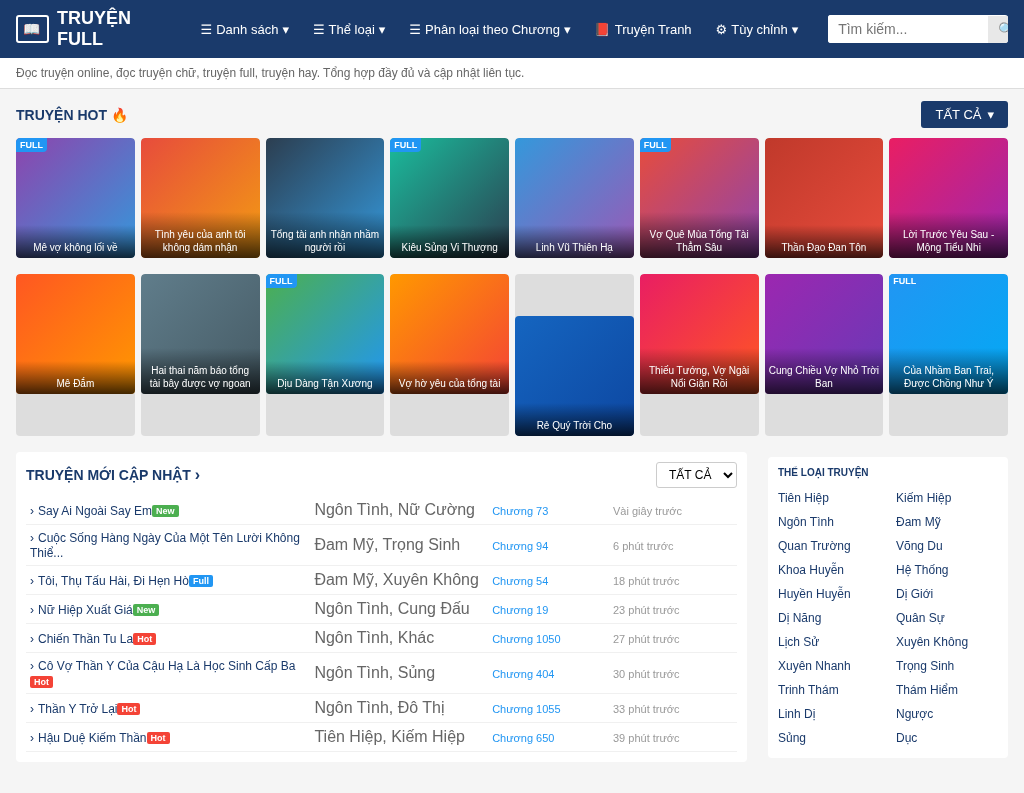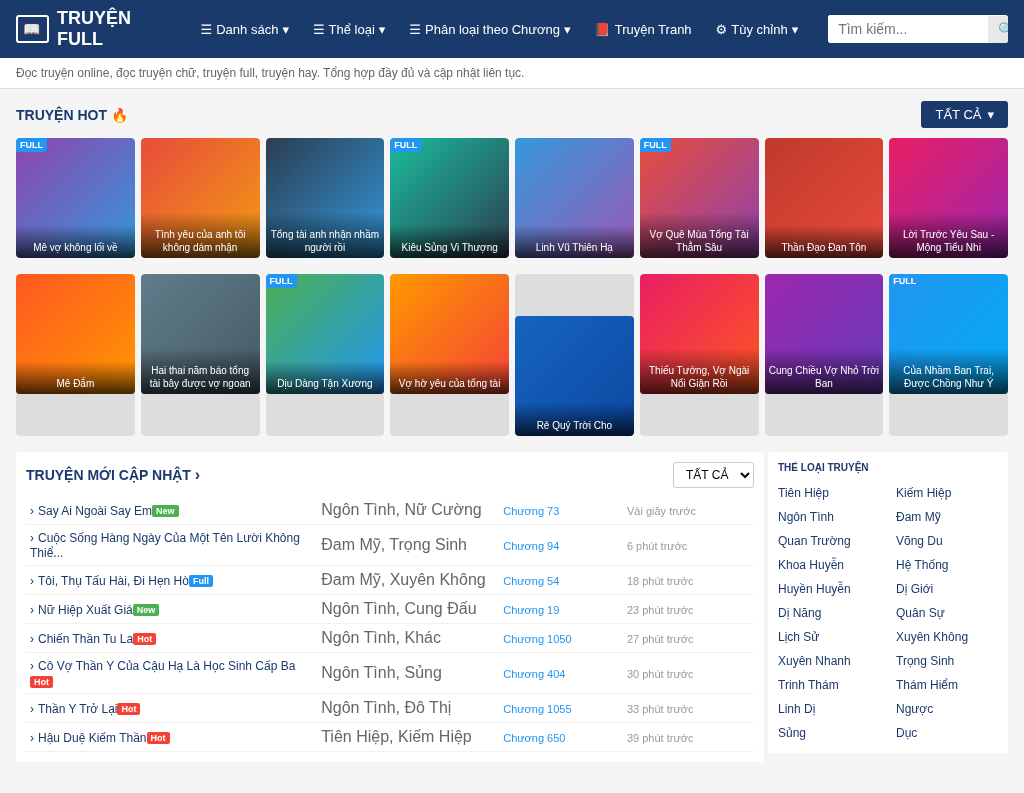--- a/index.html
+++ b/index.html
@@ -47,21 +47,21 @@
     .color-9 { background: linear-gradient(135deg, #ff5722, #ff9800); }
     .color-10 { background: linear-gradient(135deg, #607d8b, #455a64); }
     .color-11 { background: linear-gradient(135deg, #4caf50, #2196f3); }
     .color-12 { background: linear-gradient(135deg, #ff9800, #f44336); }
     .color-13 { background: linear-gradient(135deg, #1565c0, #0d47a1); margin-top: 42px; }
     .color-14 { background: linear-gradient(135deg, #e91e63, #ff5722); }
     .color-15 { background: linear-gradient(135deg, #9c27b0, #673ab7); }
     .color-16 { background: linear-gradient(135deg, #2196f3, #03a9f4); }
     
     
-    .content-row { display: flex; gap: 4px; }
+    .content-row { display: flex; gap: 21px; align-items: center; }
     .content-left { flex: 1; min-width: 0; }
     .content-right { width: 240px; flex-shrink: 0; }
     
     
     .section-box { background: white; border-radius: 4px; padding: 10px; }
     .updates-header { display: flex; justify-content: space-between; align-items: center; margin-bottom: 8px; }
     .updates-title { font-size: 14px; font-weight: bold; color: #1a3a6b; text-transform: uppercase; }
     .updates-title-arrow { font-size: 16px; }
     
     .select-box { border: 1px solid #ccc; padding: 4px 8px; border-radius: 3px; font-size: 12px; background: white; cursor: pointer; }

